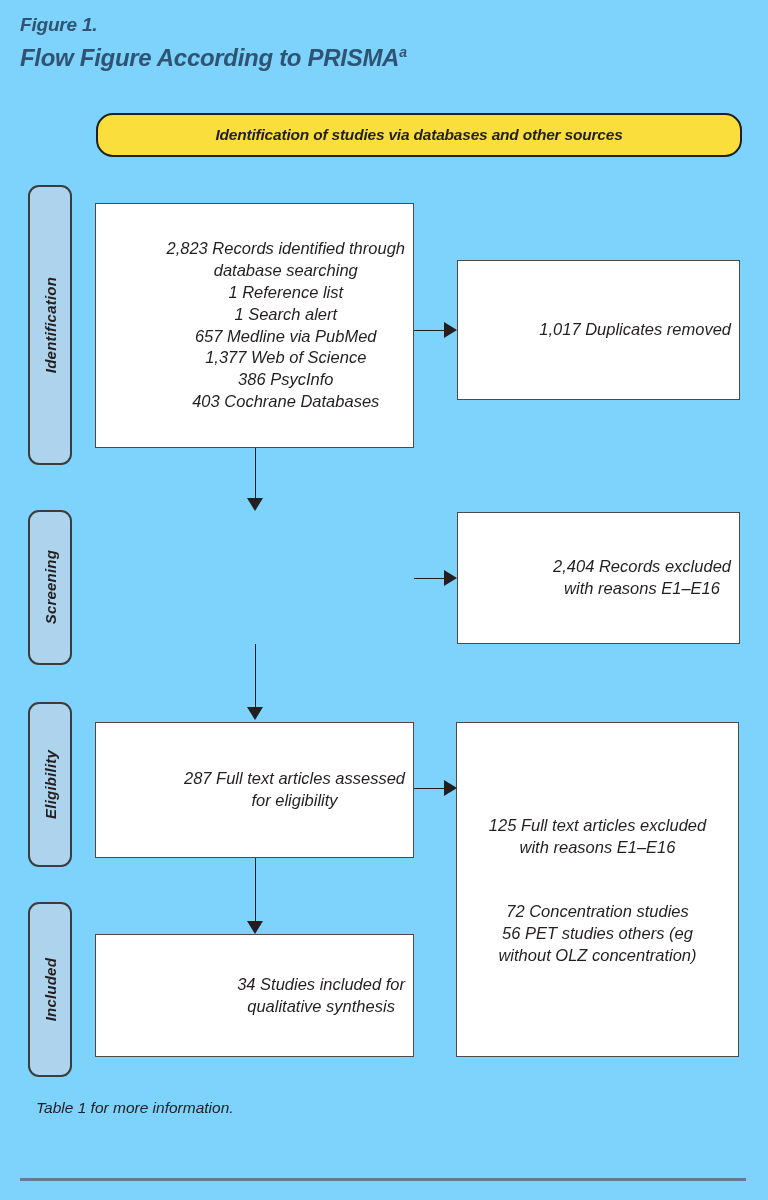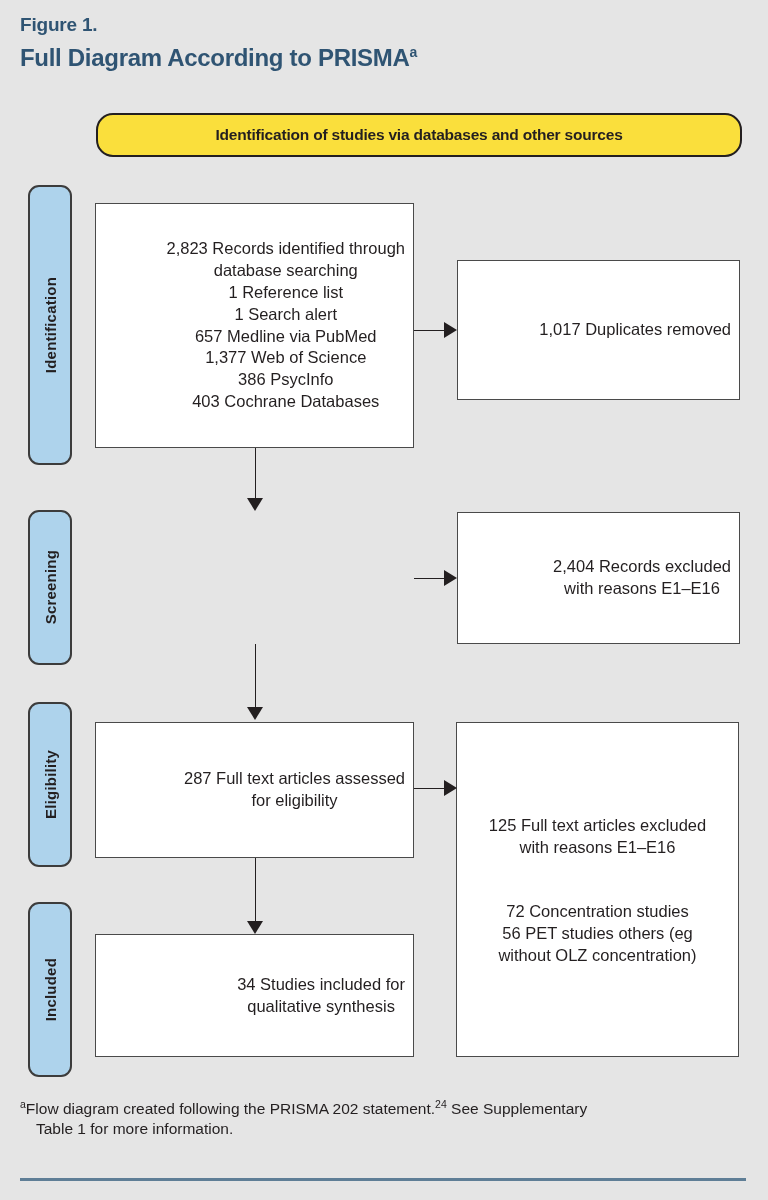--- a/index.html
+++ b/index.html
@@ -5,24 +5,25 @@
 <style>
   html, body {
     margin: 0;
     padding: 0;
     background: #ffffff;
   }
   #page {
     position: relative;
     width: 768px;
     height: 1200px;
-    background: #e5e5e5;
+    background: #7dd3fc;
     overflow: hidden;
     font-family: "Liberation Sans", sans-serif;
     color: #231f20;
+    font-style: italic;
   }
 
   
   .fig-label {
     position: absolute;
     left: 20px;
     top: 14px;
     font-size: 19px;
     font-weight: 700;
     color: #2f5473;
@@ -179,21 +180,21 @@
     height: 3px;
     background: #5f7e96;
   }
 </style>
 </head>
 <body>
 
 <div id="page">
 
   <div class="fig-label">Figure 1.</div>
-  <div class="fig-title"><span>Full Diagram According to PRISMA</span><span class="sup">a</span></div>
+  <div class="fig-title"><span>Flow Figure According to PRISMA</span><span class="sup">a</span></div>
 
   <div class="banner">
     <span class="banner-text">Identification of studies via databases and other sources</span>
   </div>
 
   <div class="pill" style="top:185px; height:280px;">
     <span class="pill-text">Identification</span>
   </div>
   <div class="pill" style="top:510px; height:155px;">
     <span class="pill-text">Screening</span>
@@ -256,19 +257,18 @@
 
   <div class="vline" style="left:255px; top:858px; height:63px;"></div>
   <div class="arrow-down" style="left:247px; top:921px;"></div>
 
   <div class="box" style="left:95px; top:934px; width:319px; height:123px;">
     <div class="box-text">34 Studies included for
 qualitative synthesis</div>
   </div>
 
   <div class="footnotes">
-    <span class="fn-line"><span class="fn-sup">a</span><span>Flow diagram created following the PRISMA 202 statement.</span><span class="fn-sup">24</span><span> See Supplementary</span></span>
     <span class="fn-line indent">Table 1 for more information.</span>
   </div>
 
   <div class="rule"></div>
 
 </div>
 
 </body></html>

